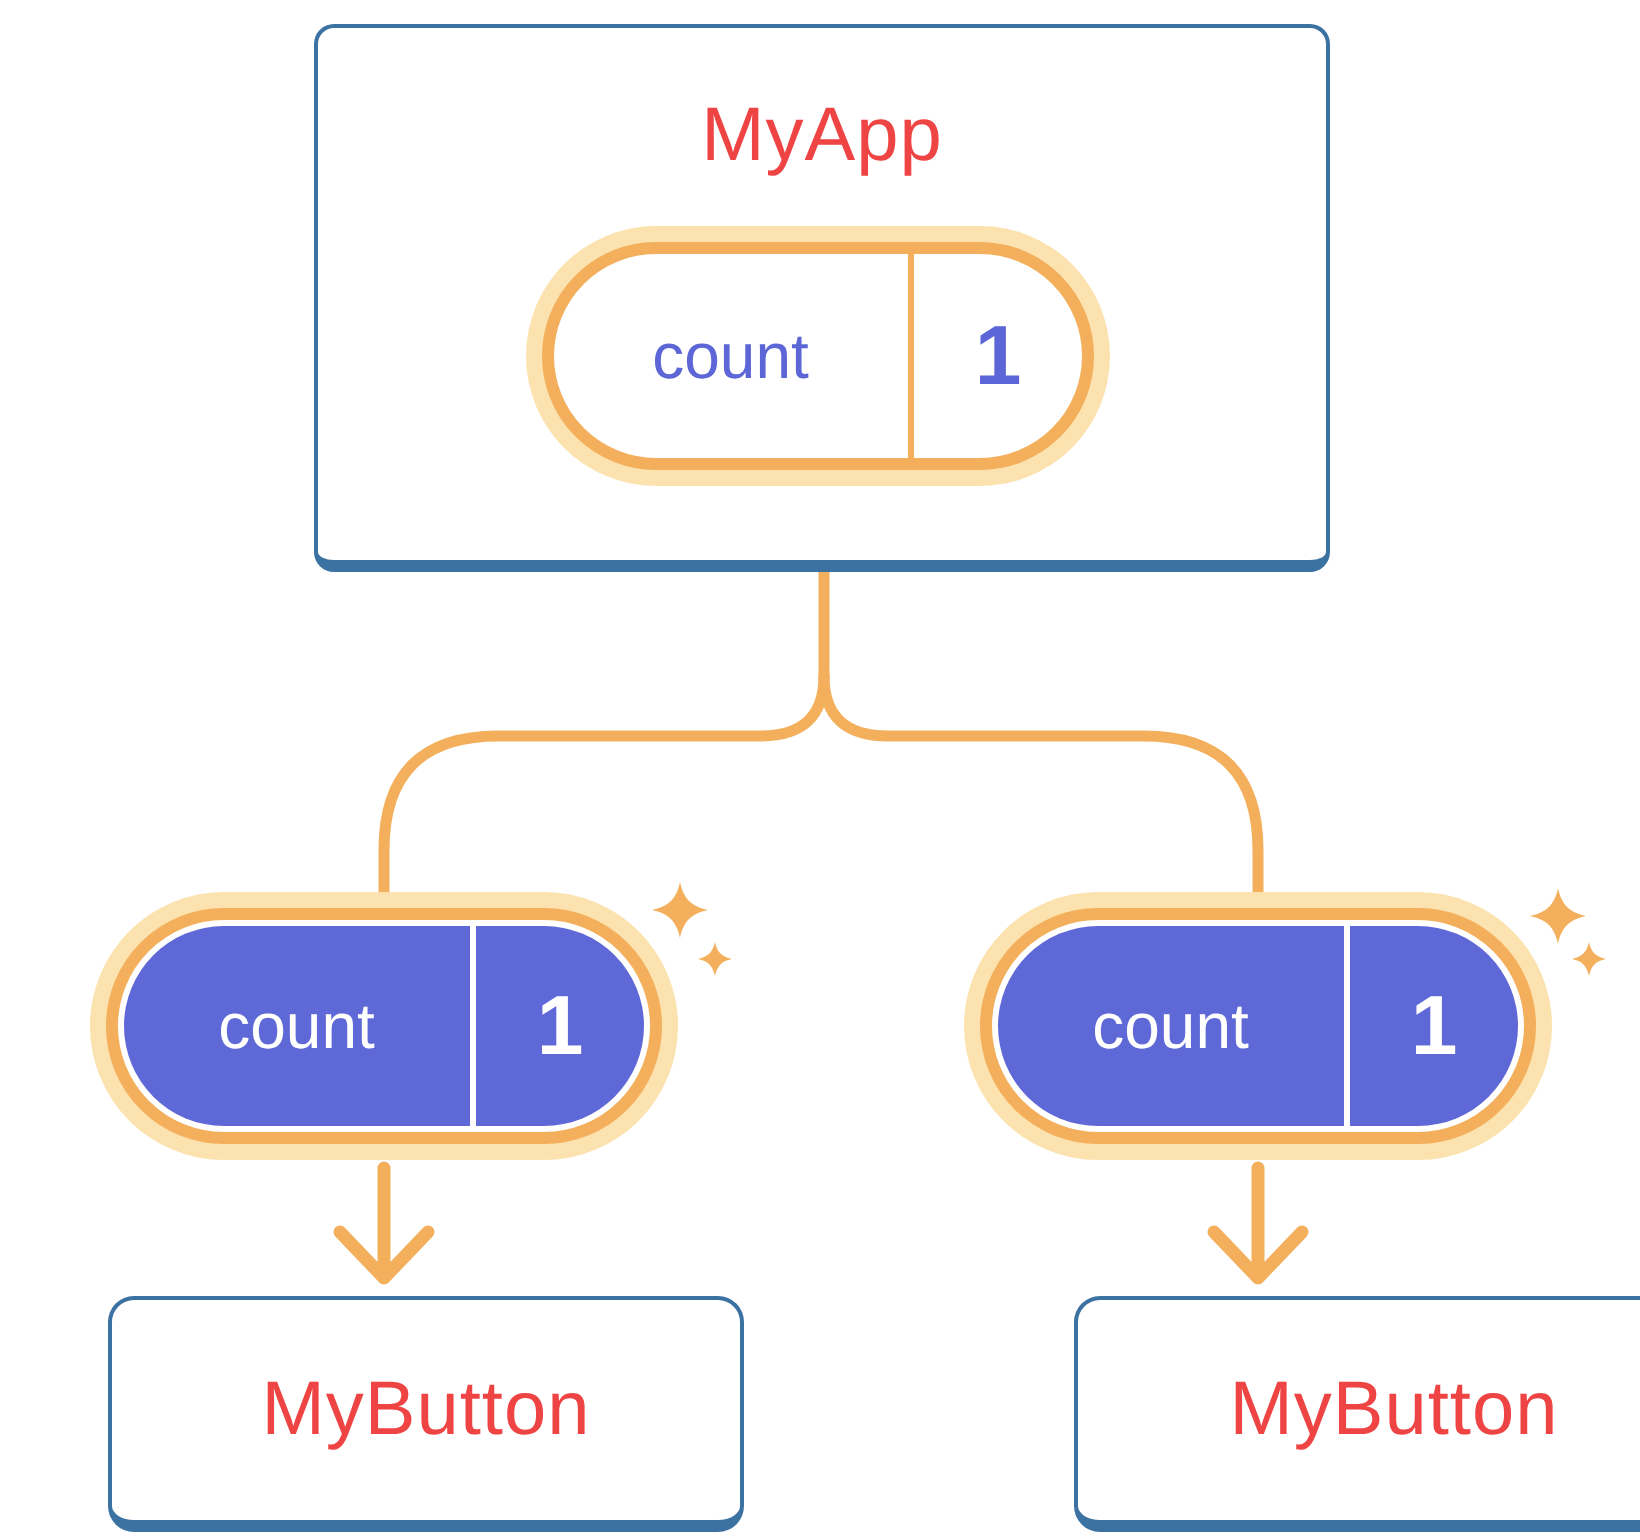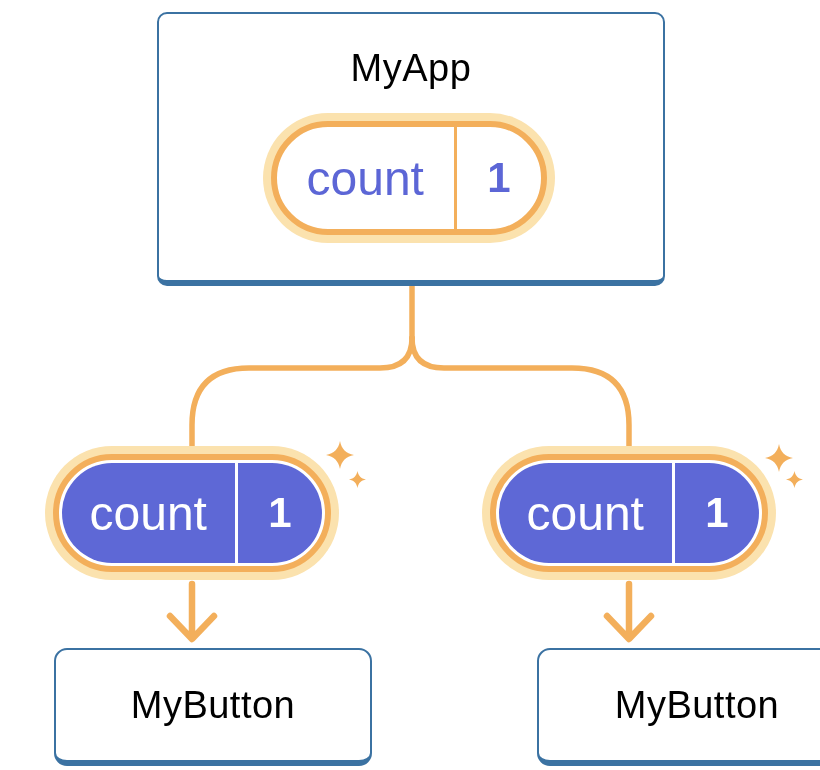--- a/index.html
+++ b/index.html
@@ -14,21 +14,21 @@
     position:absolute; background:#ffffff;
     border:2.5px solid #3b72a2; border-bottom-width:6.5px;
     box-sizing:border-box;
   }
   .card.top  { left:157px; top:12px; width:508px; height:274px; border-radius:10px; }
   .card.bottom { border-radius:13px; display:flex; align-items:center; justify-content:center;margin-left:44px; }
   .card.bottom.left  { left:10px;  top:648px; width:318px; height:118px; }
   .card.bottom.right { left:493px; top:648px; width:320px; height:118px; }
 
   .node-title {
-    text-align:center; font-size:38px; font-weight:400; color:#000000;
+    text-align:center; font-size:38px; font-weight:400; color:#ef4444;
     letter-spacing:0.5px;
   }
   .card.top .node-title { padding-top:33px; }
   .card.bottom .node-title { padding:0; }
 
   .pill {
     position:absolute; background:#fbe2ae; border-radius:999px;
     padding:8px; box-sizing:border-box;
   }
   .pill.root  { left:263px; top:113px; width:292px; height:130px; }
@@ -42,21 +42,21 @@
   }
   .pill.child .pill-body { padding:3px; }
 
   .pill-inner {
     flex:1; display:flex; border-radius:999px; overflow:hidden;
   }
   .pill.root  .pill-inner { color:#5c66d6; }
   .pill.child .pill-inner { background:#5e68d6; color:#ffffff; }
 
   .cell { display:flex; align-items:center; justify-content:center; }
-  .cell.label { flex:1; font-size:48px; font-weight:400; }
+  .cell.label { flex:1; font-size:32px; font-weight:400; }
   .cell.value { width:84px; font-size:42px; font-weight:700; }
 
   .divider { width:3.5px; flex:none; }
   .pill.root  .divider { background:#f3af5b; }
   .pill.child .divider { background:#ffffff; }
 </style>
 </head>
 <body>
 
 <div id="canvas">

